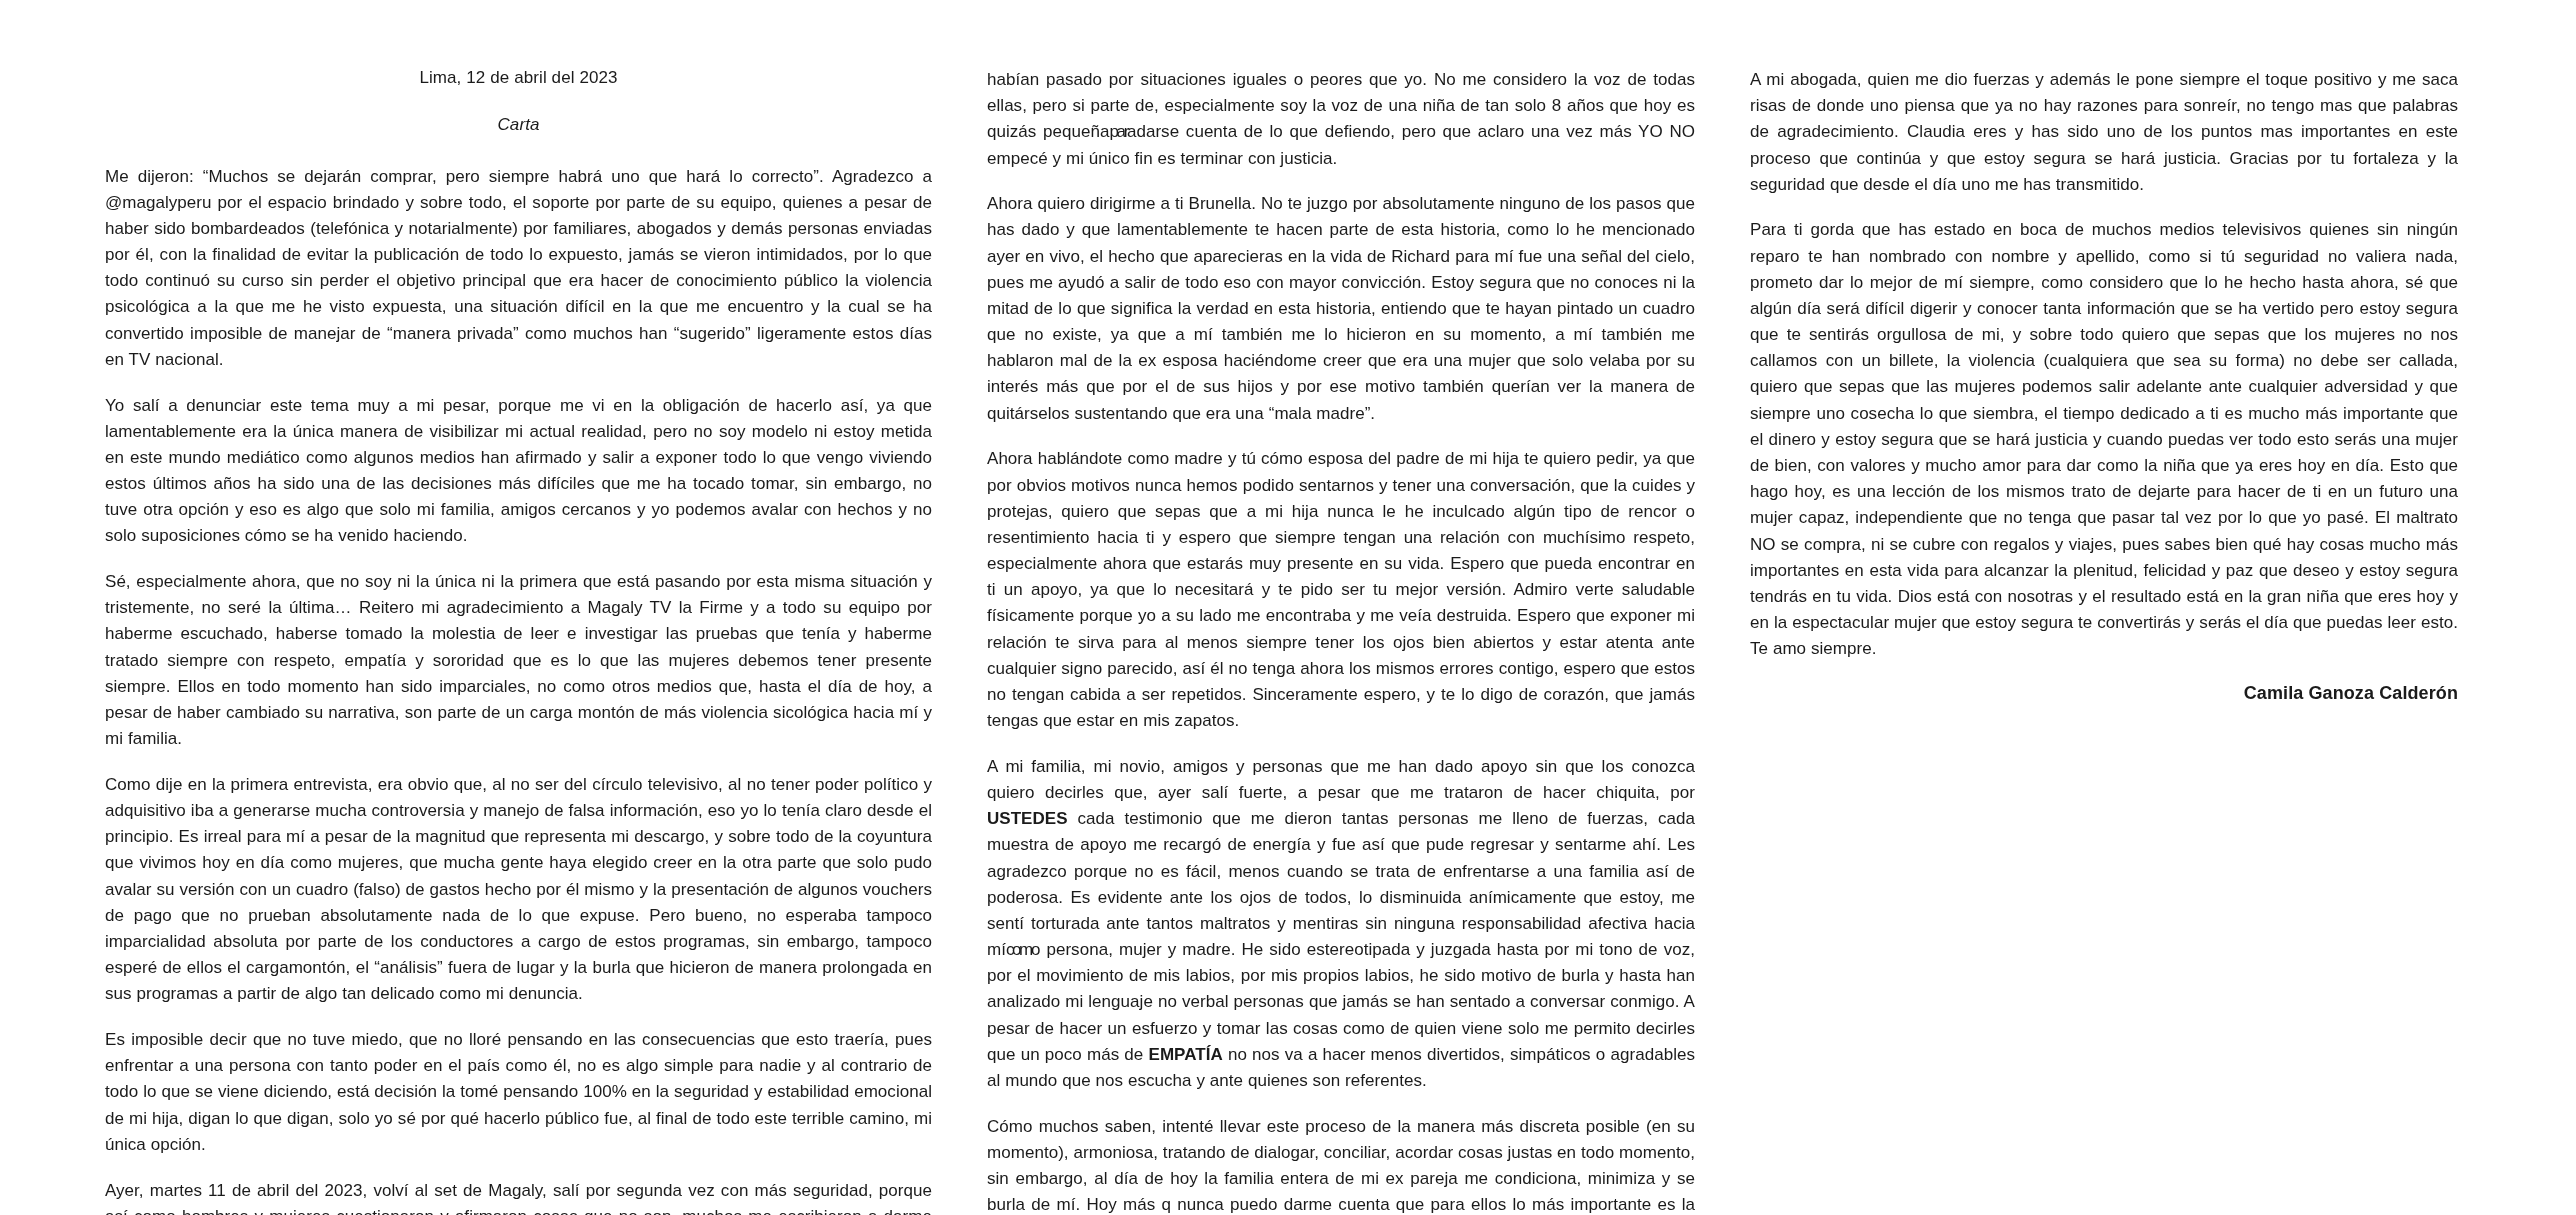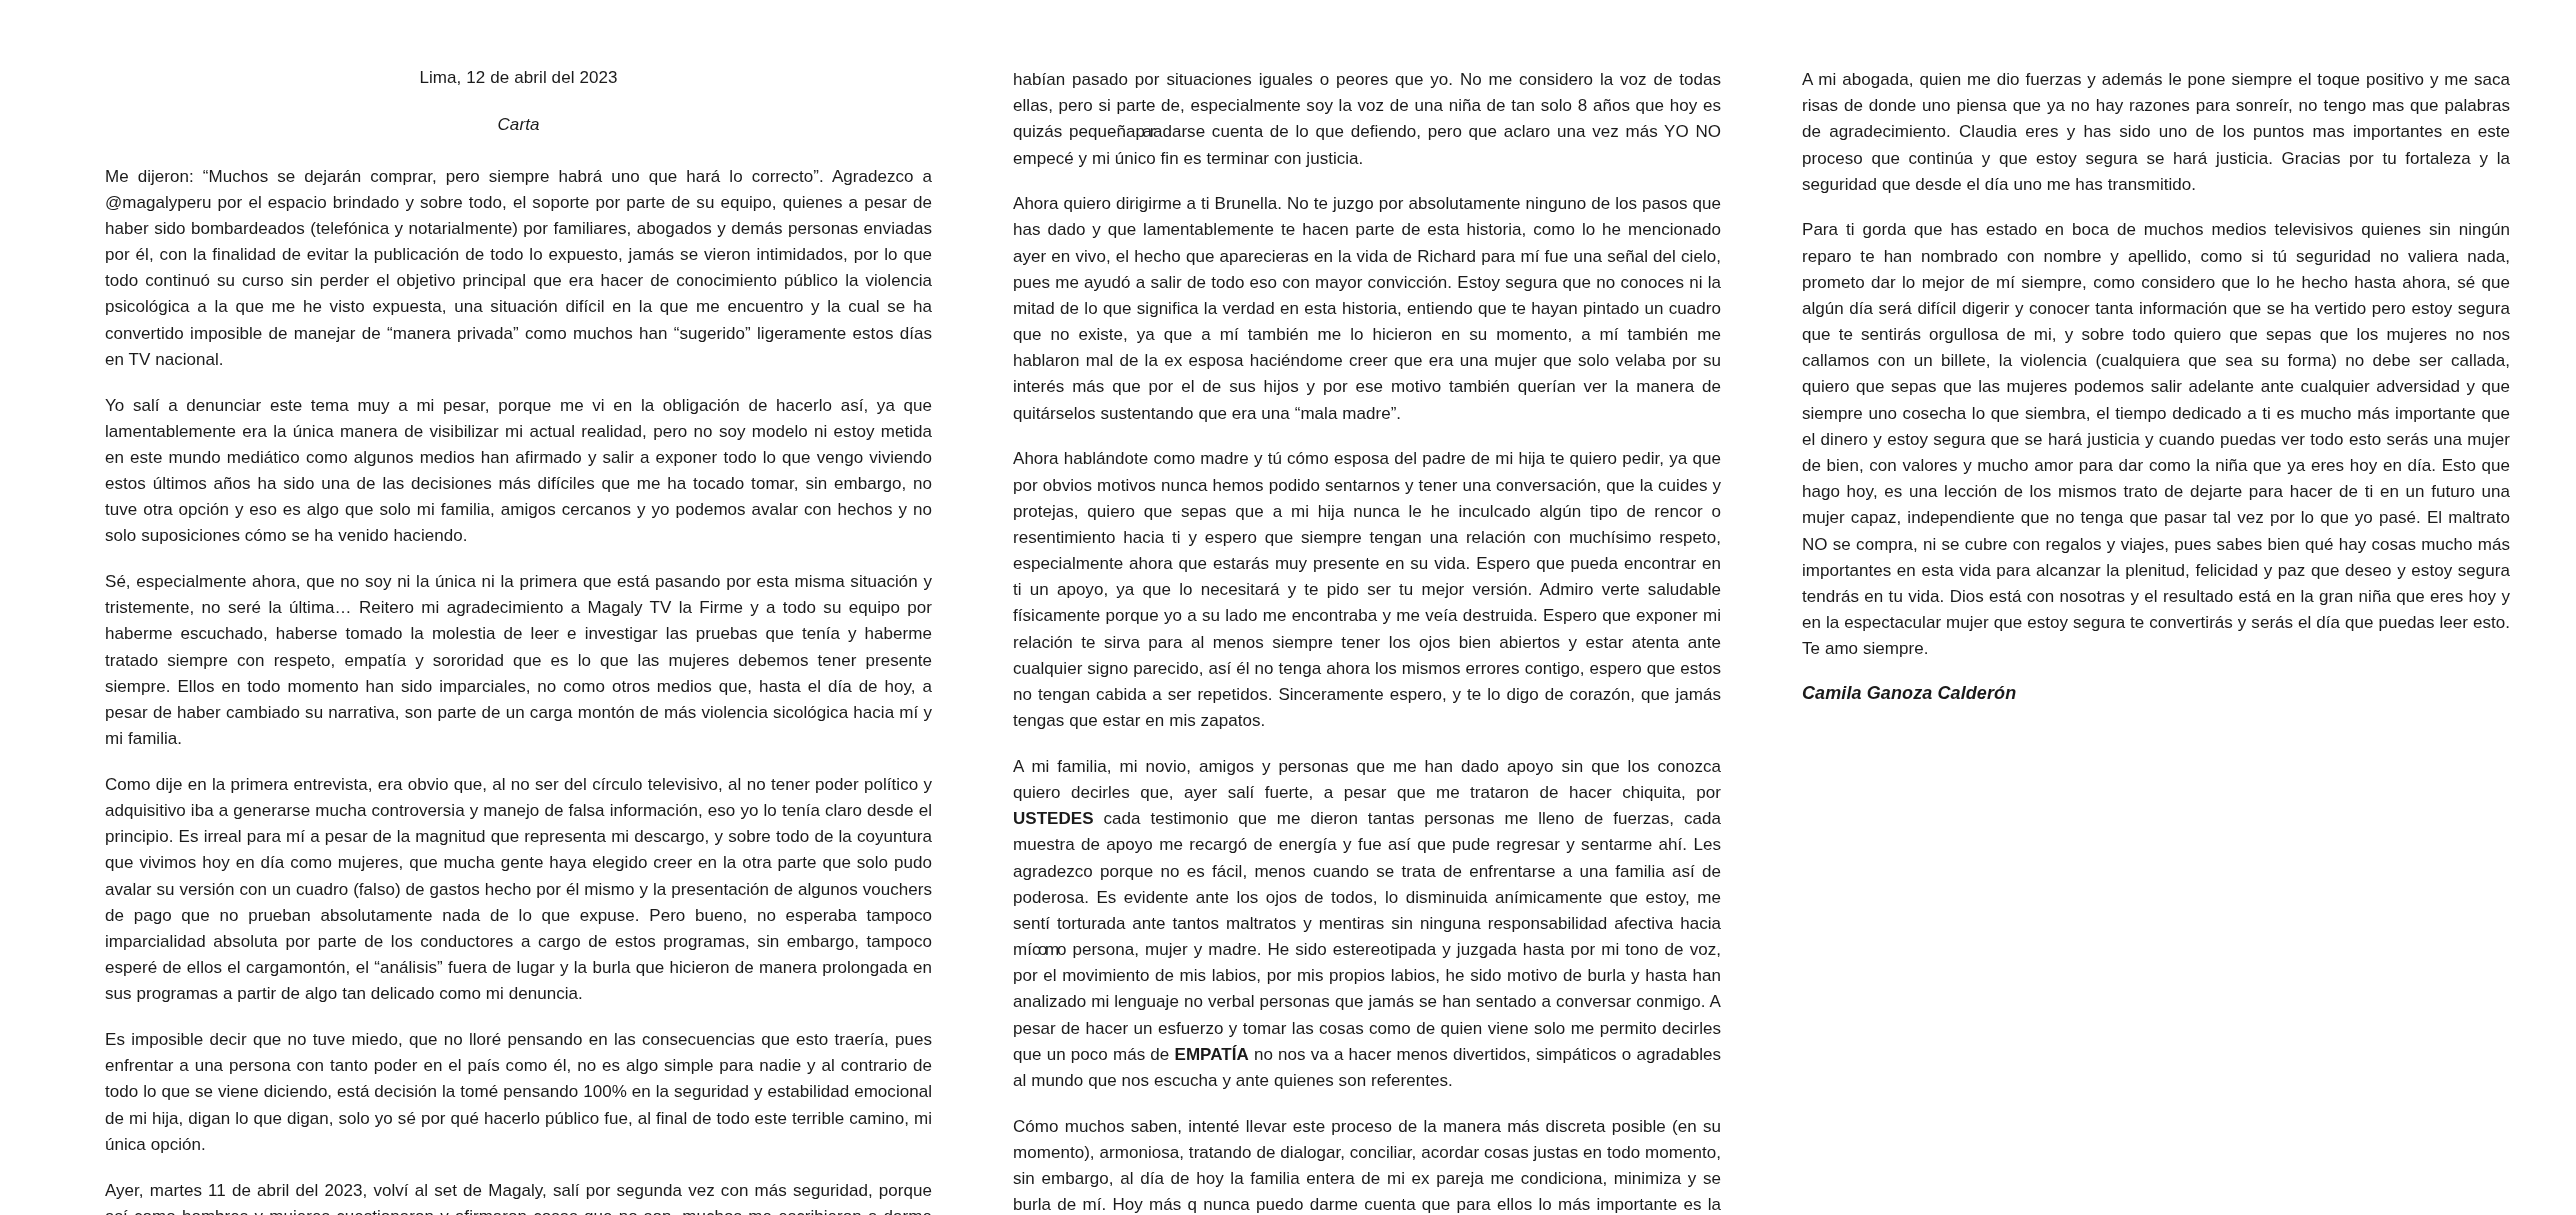--- a/index.html
+++ b/index.html
@@ -20,21 +20,21 @@
     width: 2576px;
     height: 1215px;
     background: #ffffff;
     box-sizing: border-box;
   }
 
   .columns {
     display: flex;
     flex-direction: row;
     align-items: flex-start;
-    gap: 81px;
+    gap: 55px;
     padding: 67px 49px 0 105px;
     box-sizing: border-box;
     height: 1215px;
   }
 
   .column {
     width: 827px;
     flex: 0 0 827px;
     box-sizing: border-box;
   }
@@ -67,24 +67,23 @@
     letter-spacing: 0.04px;
     word-spacing: 0.1px;
     hyphens: none;
   }
 
   p.para:last-child { margin-bottom: 0; }
 
   .signature {
     font-size: 18px;
     font-weight: bold;
-    text-align: left;
+    text-align: right;
     margin: 21px 0 0 0;
     letter-spacing: 0.1px;
-    font-style: italic;
   }
 
   b, strong { font-weight: bold; }
 
   .overlap {
     position: relative;
     display: inline-block;
     white-space: nowrap;
   }
   .overlap .under { letter-spacing: -2.4px; }

